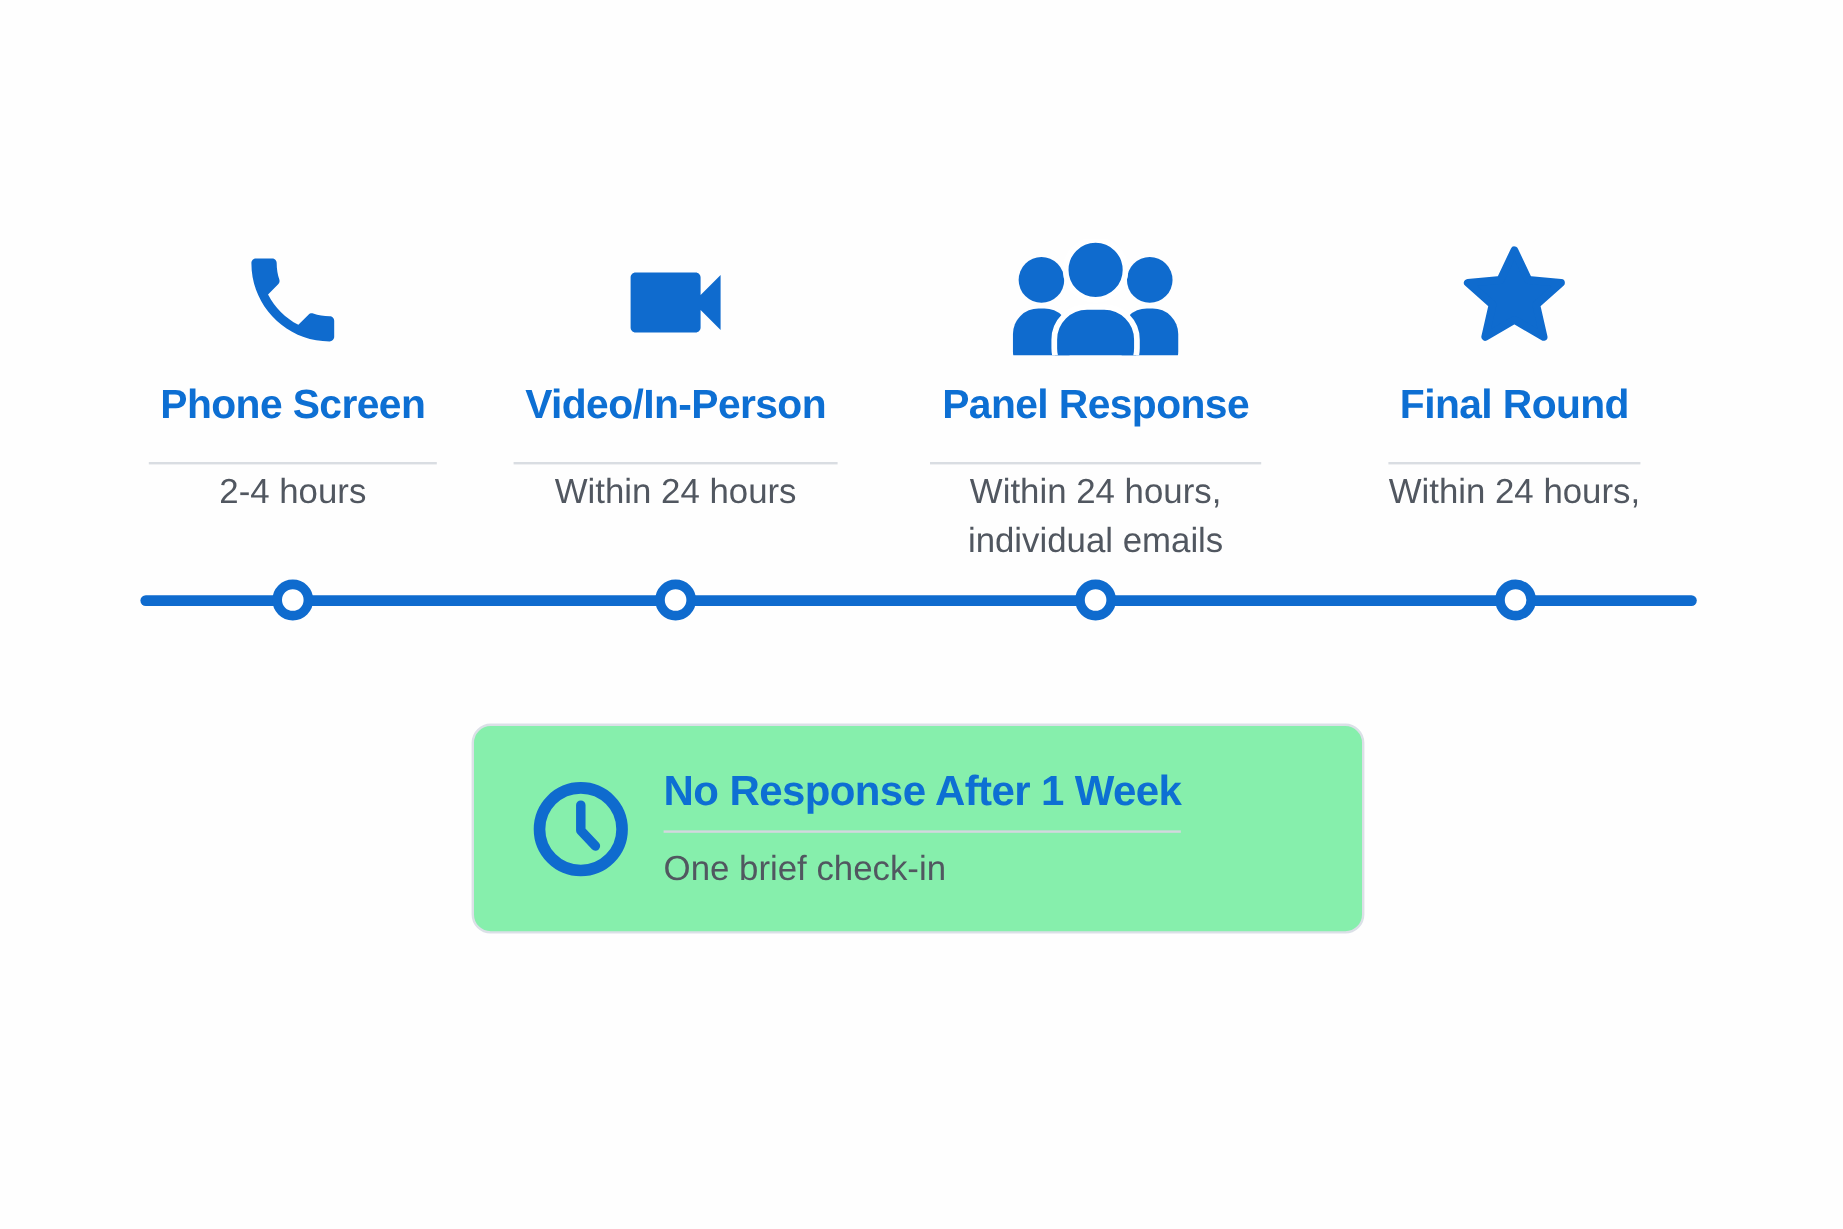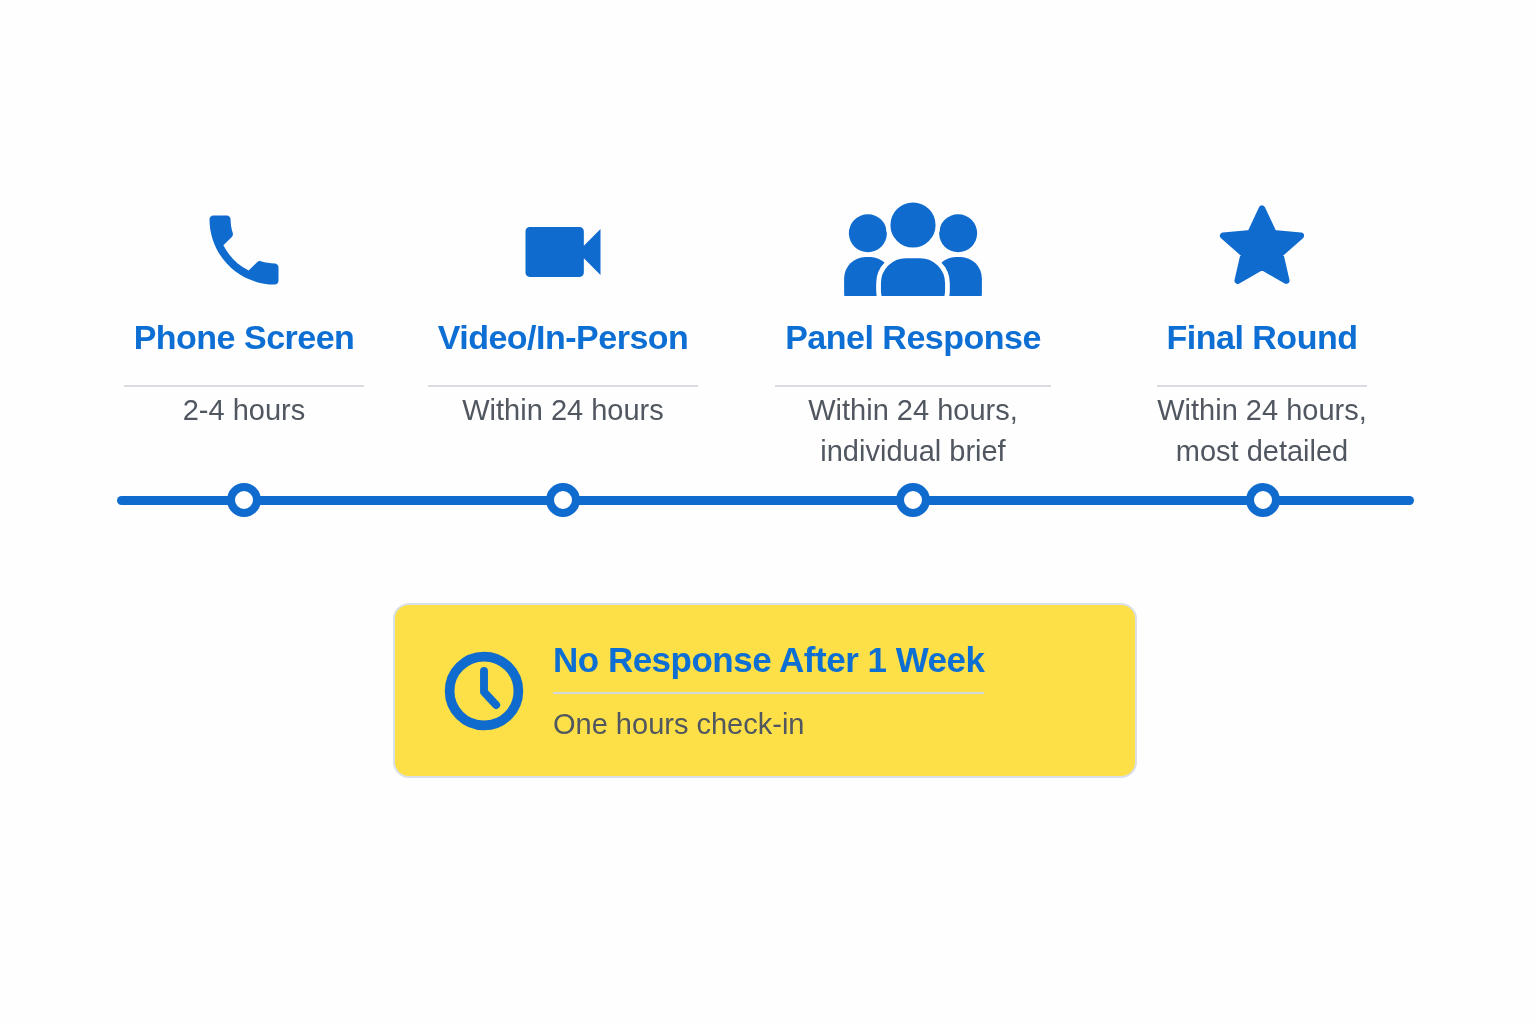--- a/index.html
+++ b/index.html
@@ -47,21 +47,21 @@
     background:#ffffff;border:8px solid #0f6bce;border-radius:50%;
   }
   .timeline-dot.d0{left:227px;}
   .timeline-dot.d1{left:546px;}
   .timeline-dot.d2{left:896px;}
   .timeline-dot.d3{left:1246px;}
 
   
   .note-card{
     position:absolute;left:393px;top:603px;width:744px;height:175px;
-    box-sizing:border-box;background:#fde047;
+    box-sizing:border-box;background:#86efac;
     border:2px solid #dbe0e7;border-radius:16px;
     display:flex;align-items:center;padding-left:46px;
   }
   .note-text{margin-left:26px;display:flex;flex-direction:column;width:fit-content;}
   .note-title{
     font-size:35px;font-weight:bold;color:#0d6fd3;letter-spacing:-0.5px;
     white-space:nowrap;
   }
   .note-divider{
     height:0;border-bottom:2px solid #d3d8de;margin:12px 0 14px 0;width:100%;
@@ -114,52 +114,51 @@
 
         <circle cx="32" cy="10.5" r="10.5" fill="#0f6bce" stroke="#ffffff" stroke-width="2"></circle>
         <rect x="17.5" y="23.5" width="29" height="26" rx="11.5" fill="#0f6bce" stroke="#ffffff" stroke-width="2"></rect>
       </svg>
     </div>
     <div class="stage-title-wrap">
       <div class="stage-title">Panel Response</div>
     </div>
     <div class="stage-sub">
       <div>Within 24 hours,</div>
-      <div>individual brief</div>
+      <div>individual emails</div>
     </div>
   </div>
 
   <div class="stage s3">
     <div class="icon-box">
       <svg width="98" height="98" viewBox="0 0 24 24">
         <path fill="#0f6bce" stroke="#0f6bce" stroke-width="1.6" stroke-linejoin="round" d="M12 2.6l2.85 6.05 6.65.6-5.05 4.45 1.5 6.55L12 16.8l-5.95 3.45 1.5-6.55L2.5 9.25l6.65-.6z"></path>
       </svg>
     </div>
     <div class="stage-title-wrap">
       <div class="stage-title">Final Round</div>
     </div>
     <div class="stage-sub">
       <div>Within 24 hours,</div>
-      <div>most detailed</div>
     </div>
   </div>
 
   <div class="timeline-line"></div>
   <div class="timeline-dot d0"></div>
   <div class="timeline-dot d1"></div>
   <div class="timeline-dot d2"></div>
   <div class="timeline-dot d3"></div>
 
   <div class="note-card">
     <div style="display:flex;">
       <svg width="86" height="86" viewBox="0 0 24 24">
         <circle cx="12" cy="12" r="9.6" fill="none" stroke="#0f6bce" stroke-width="2.7"></circle>
         <polyline points="12,6.4 12,12.3 15.4,15.9" fill="none" stroke="#0f6bce" stroke-width="2.2" stroke-linecap="round" stroke-linejoin="round"></polyline>
       </svg>
     </div>
     <div class="note-text">
       <div class="note-title">No Response After 1 Week</div>
       <div class="note-divider"></div>
-      <div class="note-sub">One hours check-in</div>
+      <div class="note-sub">One brief check-in</div>
     </div>
   </div>
 
 </div>
 
 </body></html>

